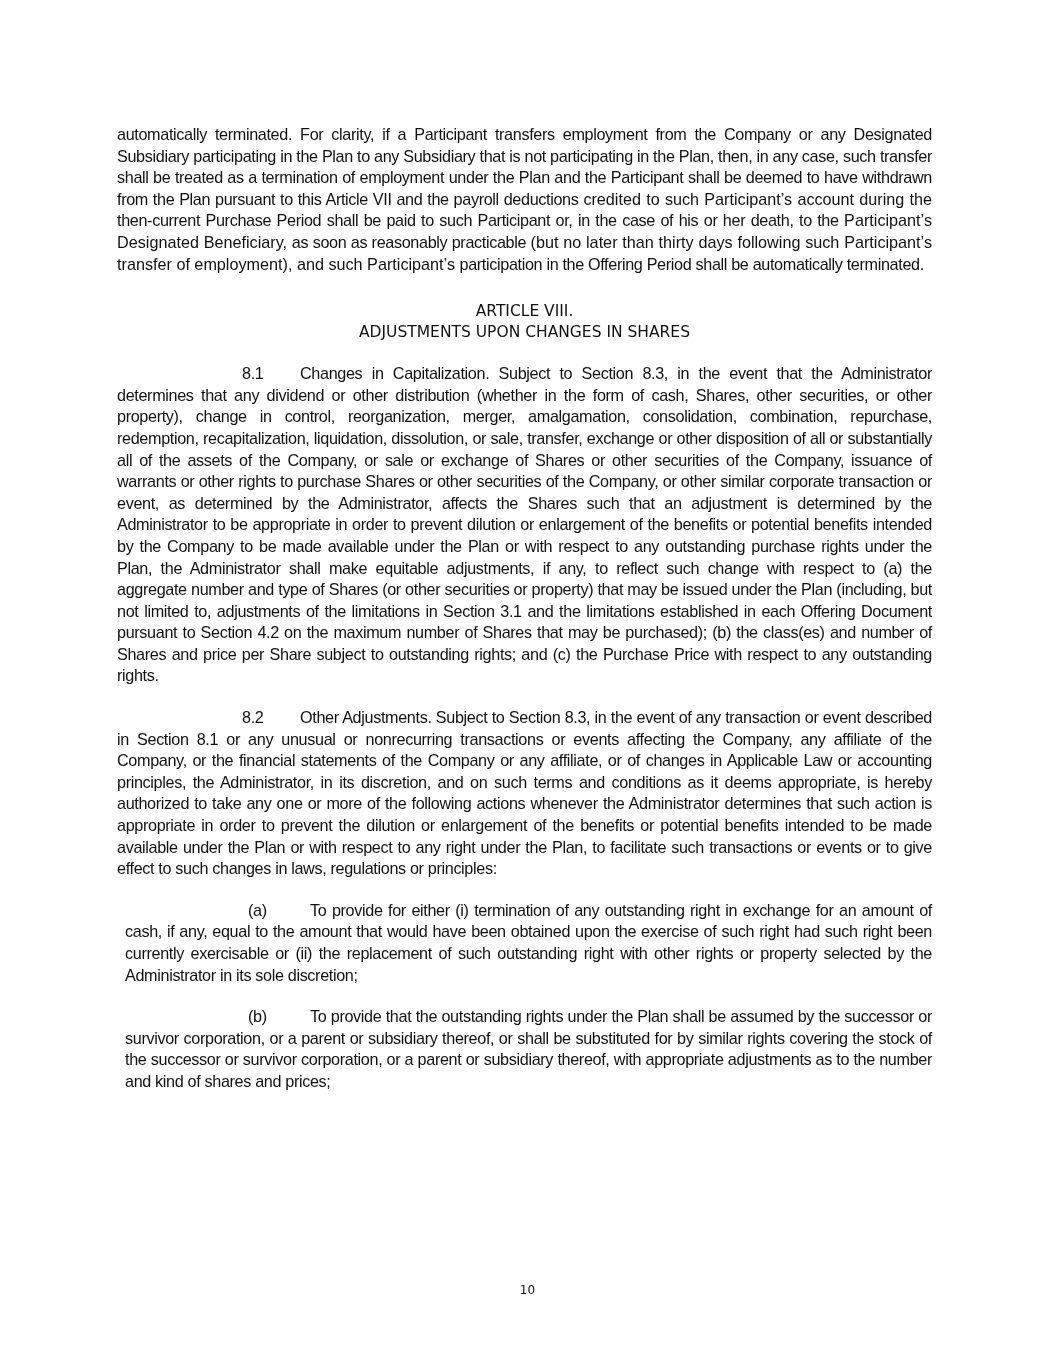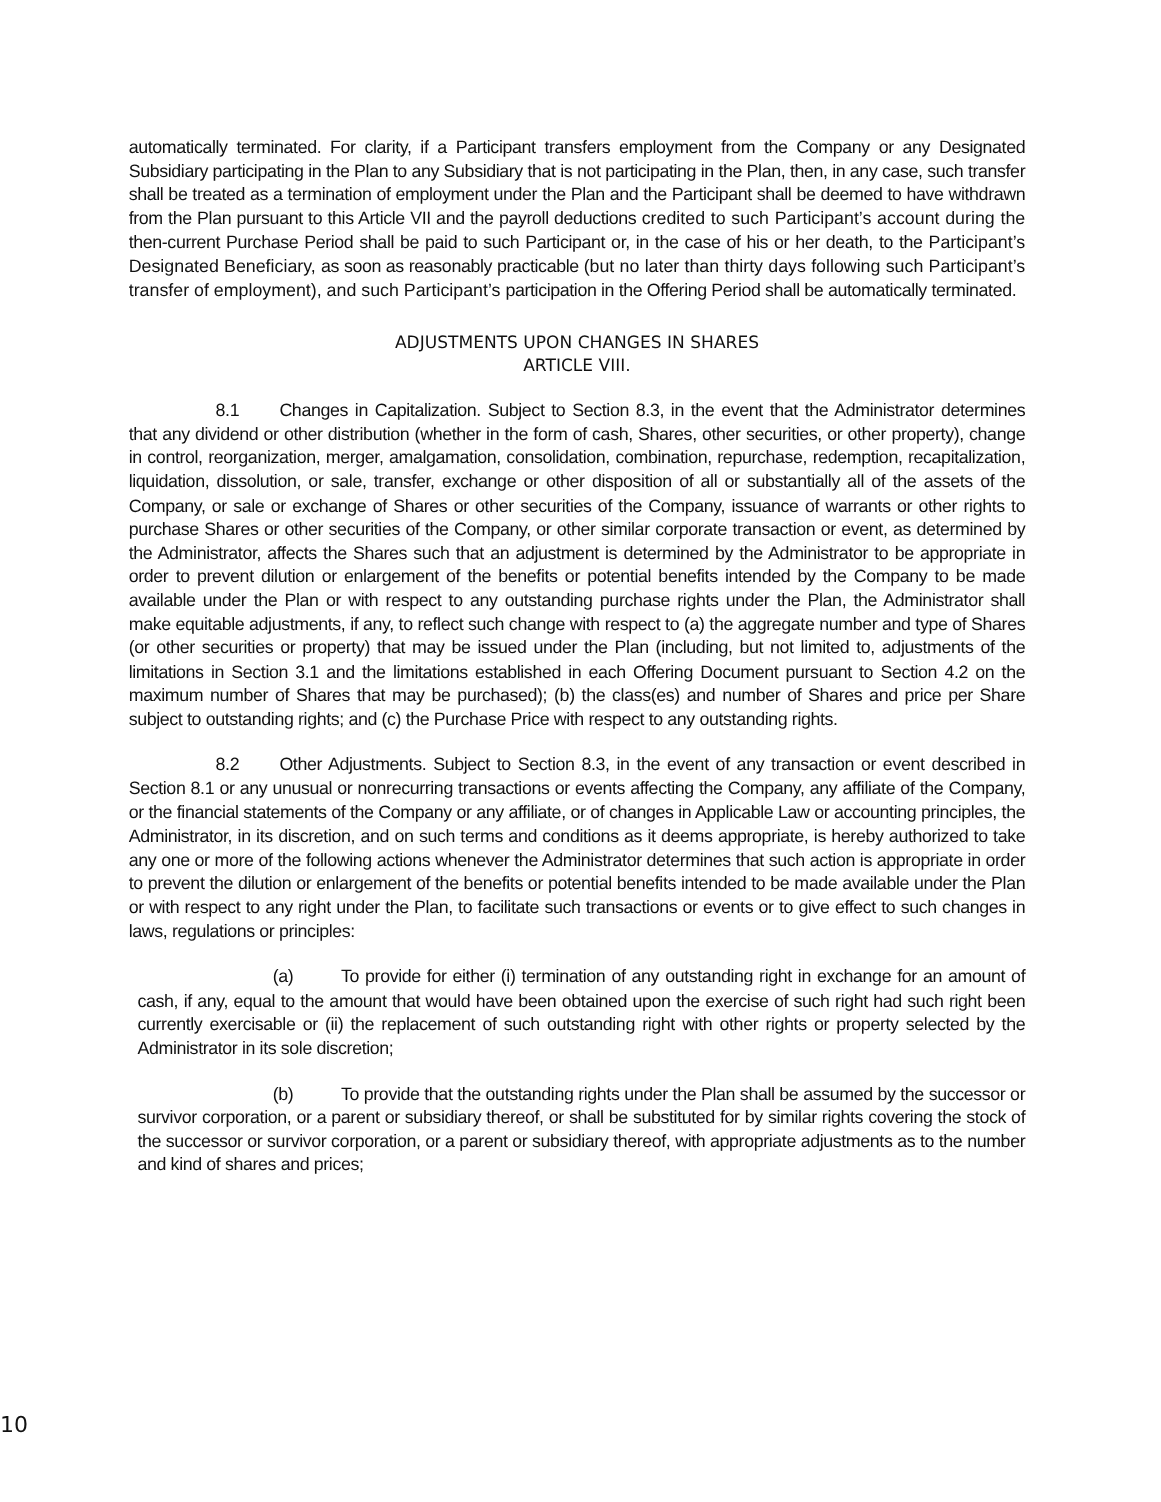--- a/index.html
+++ b/index.html
@@ -1,38 +1,38 @@
 <!DOCTYPE html>
 <html><head>
   <meta charset="utf-8">
   <style>
     html, body { margin: 0; padding: 0; background: #ffffff; }
     body { width: 1055px; height: 1365px; position: relative; overflow: hidden; color: #111; }
     .page { position: absolute; left: 117px; top: 124px; width: 815px; font-family: "Liberation Sans", sans-serif; font-size: 16.2px; line-height: 21.6px; letter-spacing: -0.35px; }
     .para { text-align: justify; margin: 0; }
     .para.indent { text-indent: 79px; }
     .serif { font-family: Liberation Sans, sans-serif; letter-spacing: 0; }
-    .secnum { display: inline-block; width: 58px; text-indent: 0; }
+    .secnum { display: inline-block; width: 58px; text-indent: 0; margin-left: 46px; }
     .sectitle { }
     .heading { text-align: center; margin: 26px 0 0 0; font-family: "DejaVu Sans", sans-serif; font-size: 15.5px; line-height: 21px; letter-spacing: 0; }
     .heading + .heading { margin-top: 0; }
     .gap { height: 20px; }
     .sub { margin-left: 8px; text-align: justify; }
     .sub .lead { display: inline-block; padding-left: 123px; width: 62px; }
-    .pagenum { position: absolute; left: 0; width: 1055px; top: 1283px; font-family: "DejaVu Sans", sans-serif; font-size: 20px; }
+    .pagenum { position: absolute; left: 0; width: 1055px; top: 1283px; text-align: center; font-family: "DejaVu Sans", sans-serif; font-size: 12px; }
   </style>
 </head>
 <body>
 
 <div class="page">
 
   <p class="para"><span>automatically terminated.  For clarity, if a Participant transfers employment from the Company or any Designated Subsidiary participating in the Plan to any Subsidiary that is not participating in the Plan, then, in any case, such transfer shall be treated as a termination of employment under the Plan and the Participant shall be deemed to have withdrawn from the Plan pursuant to this Article VII and the payroll deductions </span><span class="serif">credited to such Participant’s account during the </span><span>then-current Purchase Period shall be paid to such Participant or, in the case of his or her death, to the </span><span class="serif">Participant’s Designated Beneficiary, </span><span>as soon as reasonably practicable </span><span class="serif">(but no later than thirty days following such Participant’s transfer of employment), and such Participant’s </span><span>participation in the Offering Period shall be automatically terminated.</span></p>
 
+  <div class="heading">ARTICLE VIII.</div>
   <div class="heading">ADJUSTMENTS UPON CHANGES IN SHARES</div>
-  <div class="heading">ARTICLE VIII.</div>
 
   <div class="gap"></div>
 
   <p class="para indent"><span class="secnum">8.1</span><span class="sectitle">Changes in Capitalization</span><span>. Subject to Section 8.3, in the event that the Administrator determines that any dividend or other distribution (whether in the form of cash, Shares, other securities, or other property), change in control, reorganization, merger, amalgamation, consolidation, combination, repurchase, redemption, recapitalization, liquidation, dissolution, or sale, transfer, exchange or other disposition of all or substantially all of the assets of the Company, or sale or exchange of Shares or other securities of the Company, issuance of warrants or other rights to purchase Shares or other securities of the Company, or other similar corporate transaction or event, as determined by the Administrator, affects the Shares such that an adjustment is determined by the Administrator to be appropriate in order to prevent dilution or enlargement of the benefits or potential benefits intended by the Company to be made available under the Plan or with respect to any outstanding purchase rights under the Plan, the Administrator shall make equitable adjustments, if any, to reflect such change with respect to (a) the aggregate number and type of Shares (or other securities or property) that may be issued under the Plan (including, but not limited to, adjustments of the limitations in Section 3.1 and the limitations established in each Offering Document pursuant to Section 4.2 on the maximum number of Shares that may be purchased); (b) the class(es) and number of Shares and price per Share subject to outstanding rights; and (c) the Purchase Price with respect to any outstanding rights.</span></p>
 
   <div class="gap"></div>
 
   <p class="para indent"><span class="secnum">8.2</span><span class="sectitle">Other Adjustments</span><span>. Subject to Section 8.3, in the event of any transaction or event described in Section 8.1 or any unusual or nonrecurring transactions or events affecting the Company, any affiliate of the Company, or the financial statements of the Company or any affiliate, or of changes in Applicable Law or accounting principles, the Administrator, in its discretion, and on such terms and conditions as it deems appropriate, is hereby authorized to take any one or more of the following actions whenever the Administrator determines that such action is appropriate in order to prevent the dilution or enlargement of the benefits or potential benefits intended to be made available under the Plan or with respect to any right under the Plan, to facilitate such transactions or events or to give effect to such changes in laws, regulations or principles:</span></p>
 
   <div class="gap"></div>

